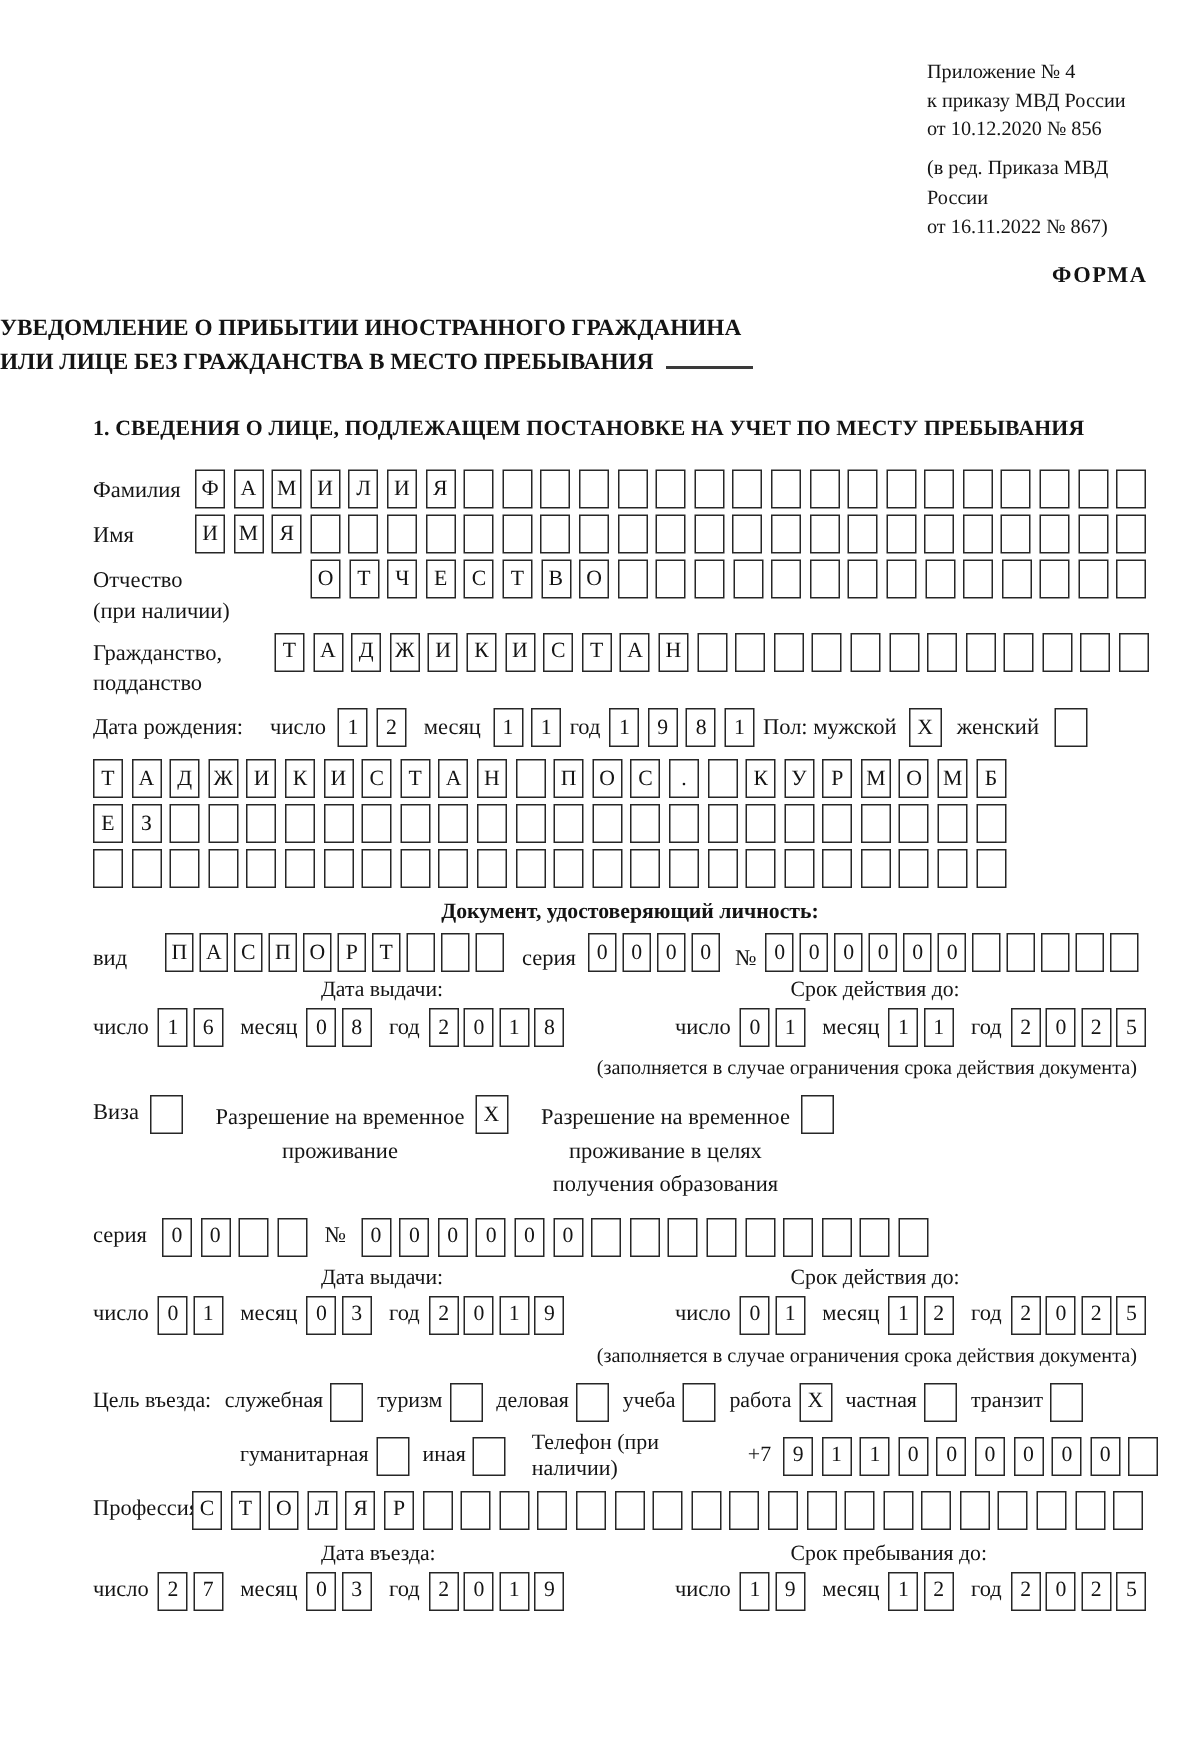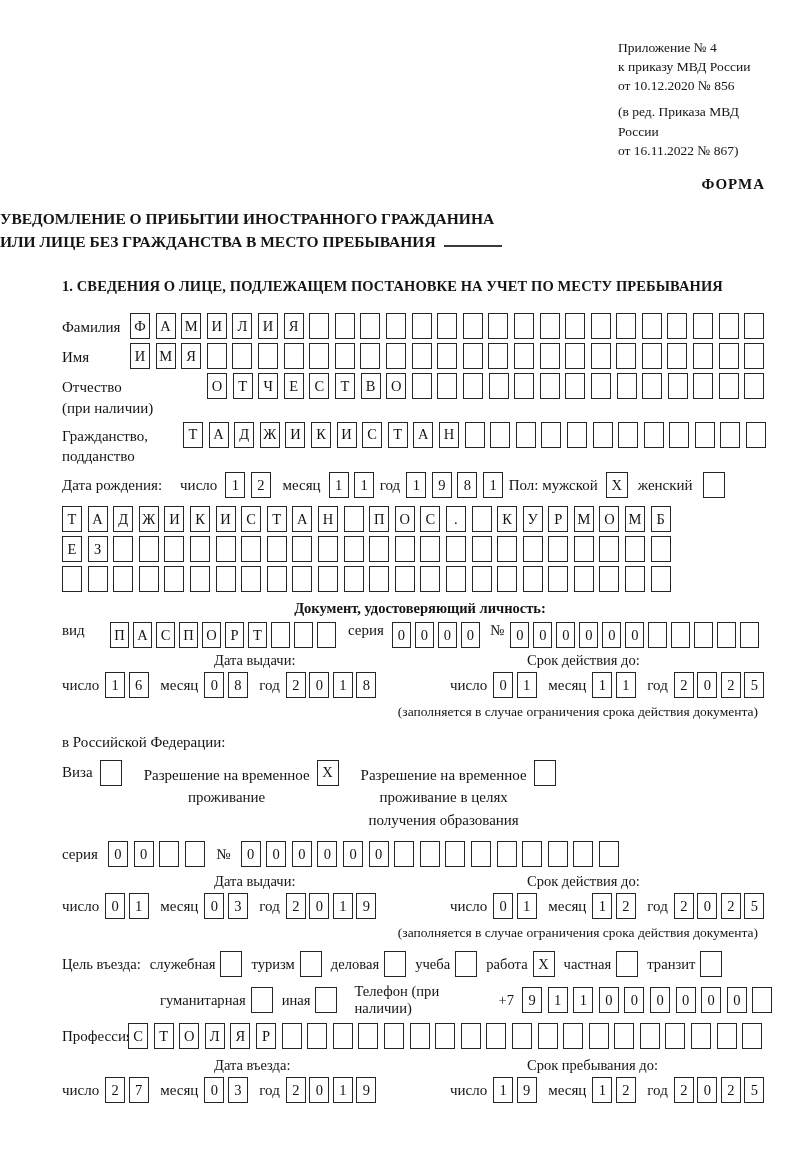--- a/index.html
+++ b/index.html
@@ -341,21 +341,21 @@
             <span class="cell"></span>
             <span class="cell"></span>
             <span class="cell"></span>
             <span class="cell"></span>
           </div>
       </div>
     </div>
 
     <div class="doc-heading">Документ, удостоверяющий личность:</div>
 
-    <div class="frow tight" style="align-items:flex-start;">
+    <div class="frow tight" style="align-items:flex-end;">
       <span class="w48">вид</span>
       <span class="cells">
           <span class="cell">П</span>
           <span class="cell">А</span>
           <span class="cell">С</span>
           <span class="cell">П</span>
           <span class="cell">О</span>
           <span class="cell">Р</span>
           <span class="cell">Т</span>
           <span class="cell"></span>
@@ -424,21 +424,20 @@
         <span class="cells">
             <span class="cell">2</span>
             <span class="cell">0</span>
             <span class="cell">2</span>
             <span class="cell">5</span>
           </span>
       </div>
     </div>
     <div class="note">(заполняется в случае ограничения срока действия документа)</div>
 
-    <div class="para">в Российской Федерации:</div>
 
     <div class="cbx-row">
       <div class="cbx-item">
         <span class="txt">Виза</span>
         <span class="cells cbx">
             <span class="cell"></span>
           </span>
       </div>
       <div class="cbx-item" style="margin-left:22px;">
         <div class="multiline">

